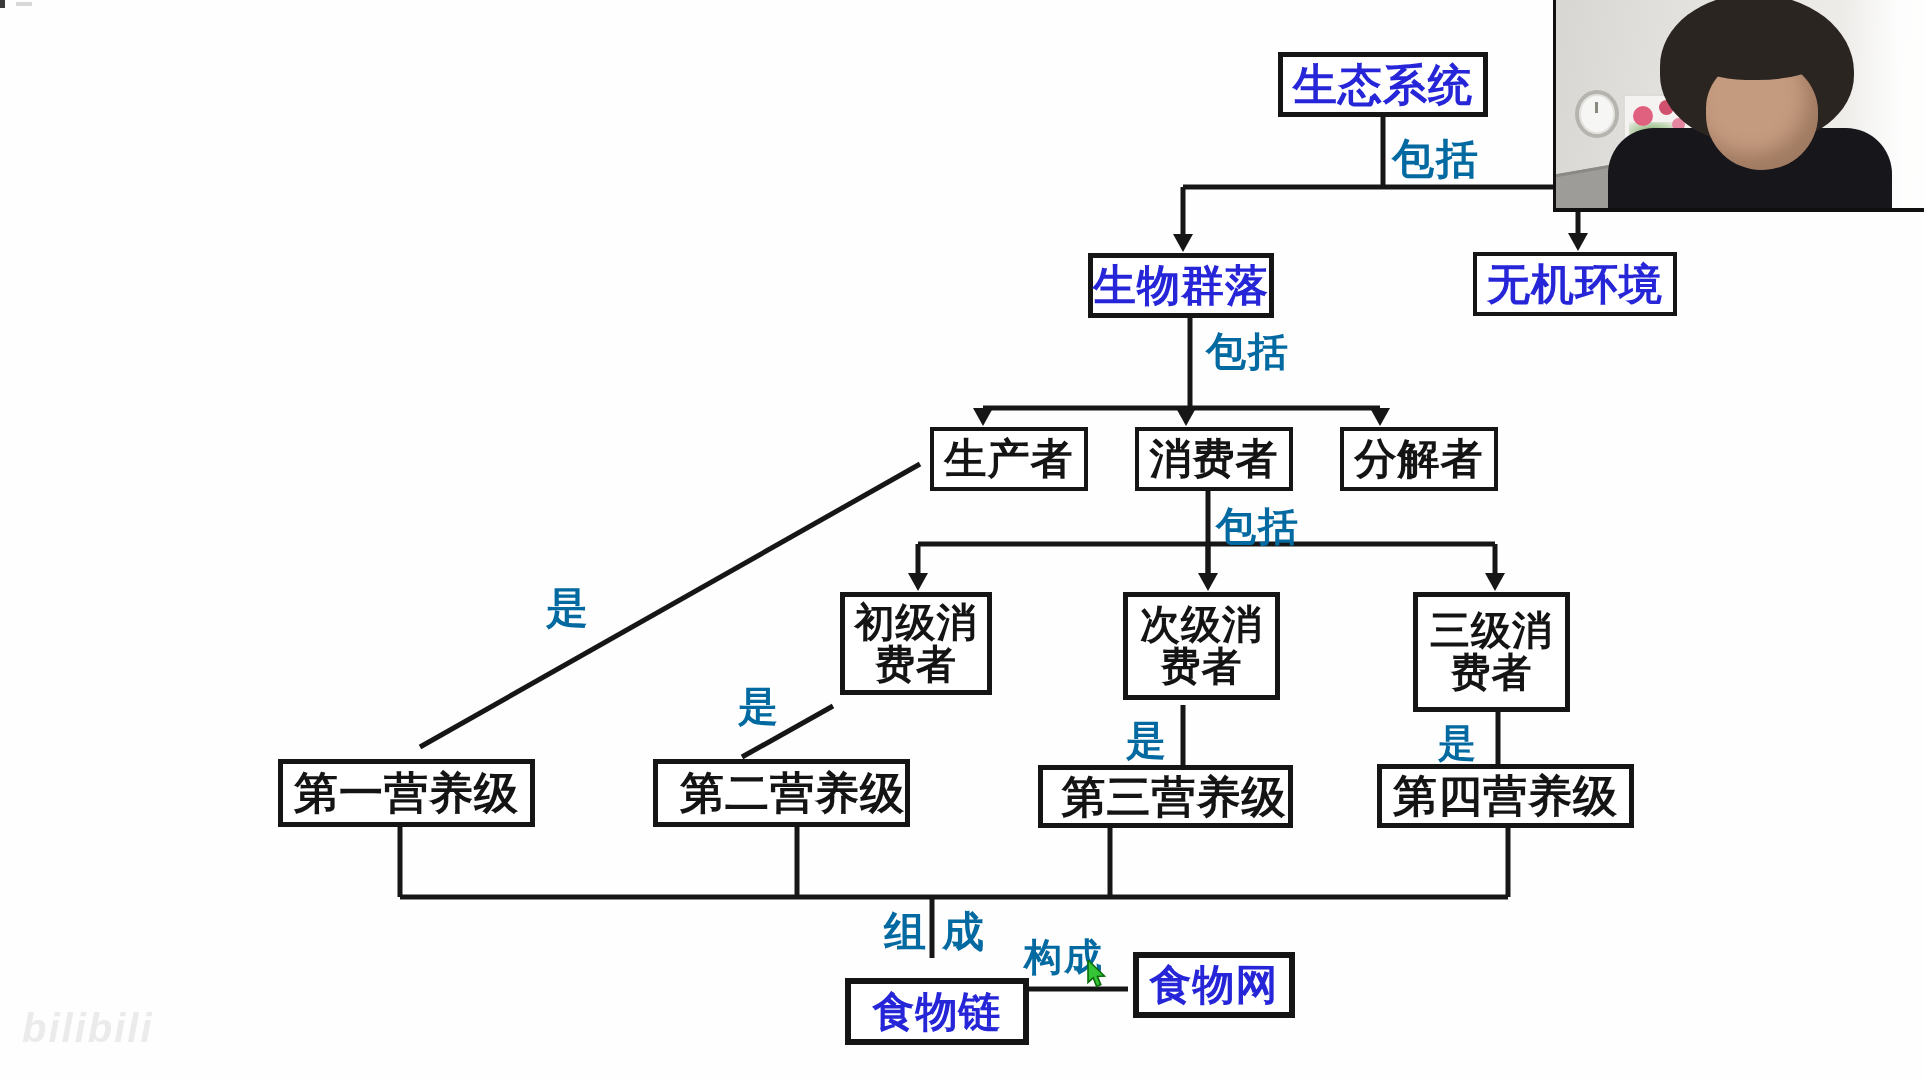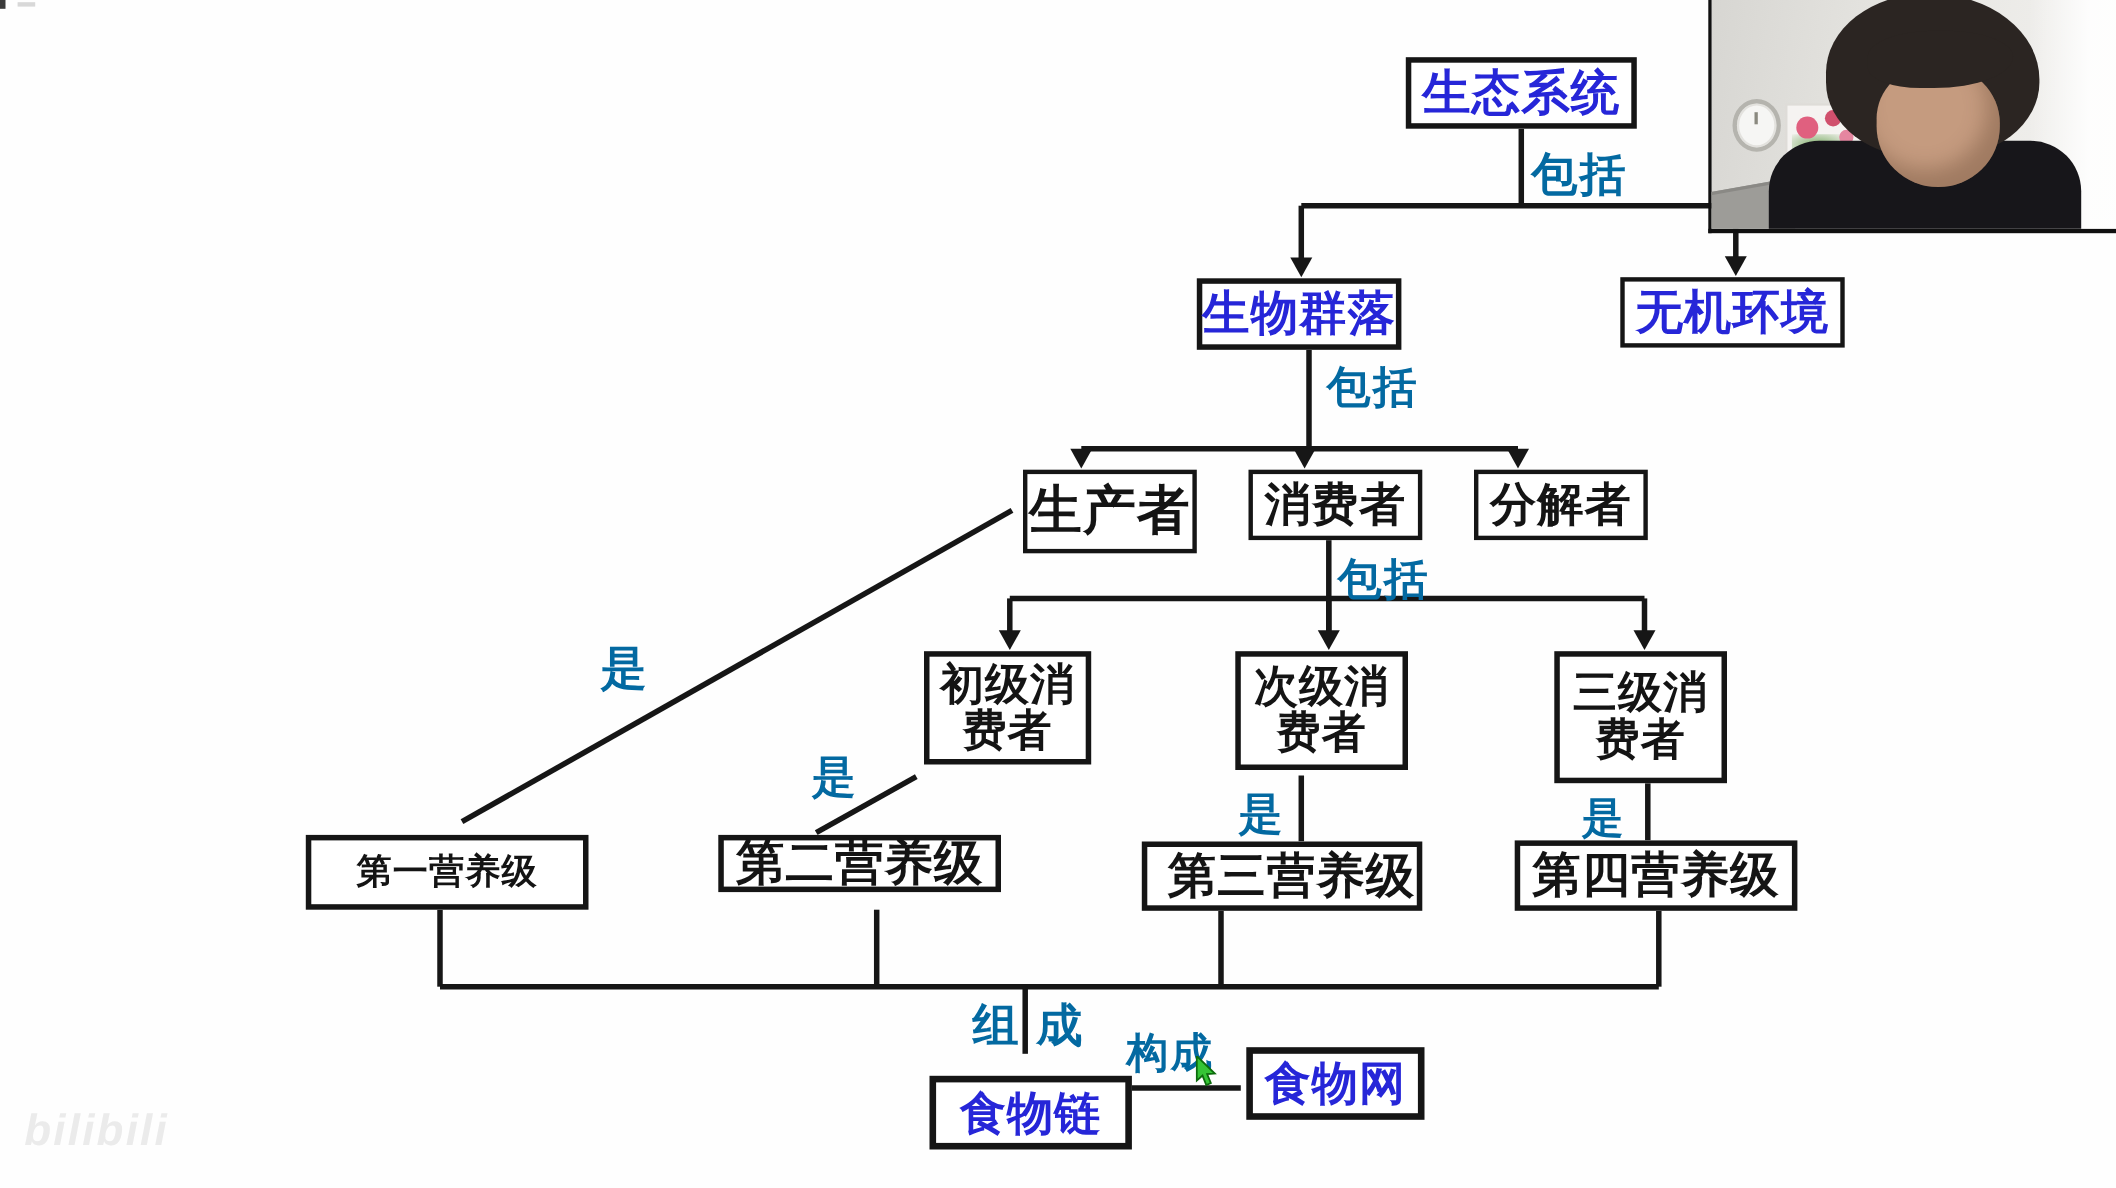--- a/index.html
+++ b/index.html
@@ -119,21 +119,21 @@
   </div>
 
   <div class="node blue" style="left:1088px;top:253px;width:186px;height:65px;font-size:43px;">
     <span>生物群落</span>
   </div>
 
   <div class="node blue" style="left:1473px;top:252px;width:204px;height:64px;font-size:43px;border-width:4px;">
     <span>无机环境</span>
   </div>
 
-  <div class="node" style="left:930px;top:427px;width:158px;height:76px;font-size:48px;border-width:4px;align-items:center;">
+  <div class="node" style="left:930px;top:427px;width:158px;height:64px;font-size:42px;border-width:4px;align-items:center;">
     <span>生产者</span>
   </div>
 
   <div class="node" style="left:1135px;top:427px;width:158px;height:64px;font-size:42px;border-width:4px;">
     <span>消费者</span>
   </div>
 
   <div class="node" style="left:1340px;top:427px;width:158px;height:64px;font-size:42px;border-width:4px;">
     <span>分解者</span>
   </div>
@@ -152,25 +152,25 @@
       </span>
   </div>
 
   <div class="node" style="left:1413px;top:592px;width:157px;height:120px;font-size:40px;">
     <span>
         <span class="l2">三级消</span>
         <span class="l2">费者</span>
       </span>
   </div>
 
-  <div class="node" style="left:278px;top:759px;width:257px;height:68px;font-size:32px;">
+  <div class="node" style="left:278px;top:759px;width:257px;height:68px;font-size:44px;">
     <span>第一营养级</span>
   </div>
 
-  <div class="node" style="left:653px;top:759px;width:257px;height:52px;font-size:44px;">
+  <div class="node" style="left:653px;top:759px;width:257px;height:68px;font-size:44px;justify-content:flex-end;">
     <span>第二营养级</span>
   </div>
 
   <div class="node" style="left:1038px;top:765px;width:255px;height:63px;font-size:44px;padding-left:17px;">
     <span>第三营养级</span>
   </div>
 
   <div class="node" style="left:1377px;top:764px;width:257px;height:64px;font-size:44px;">
     <span>第四营养级</span>
   </div>

